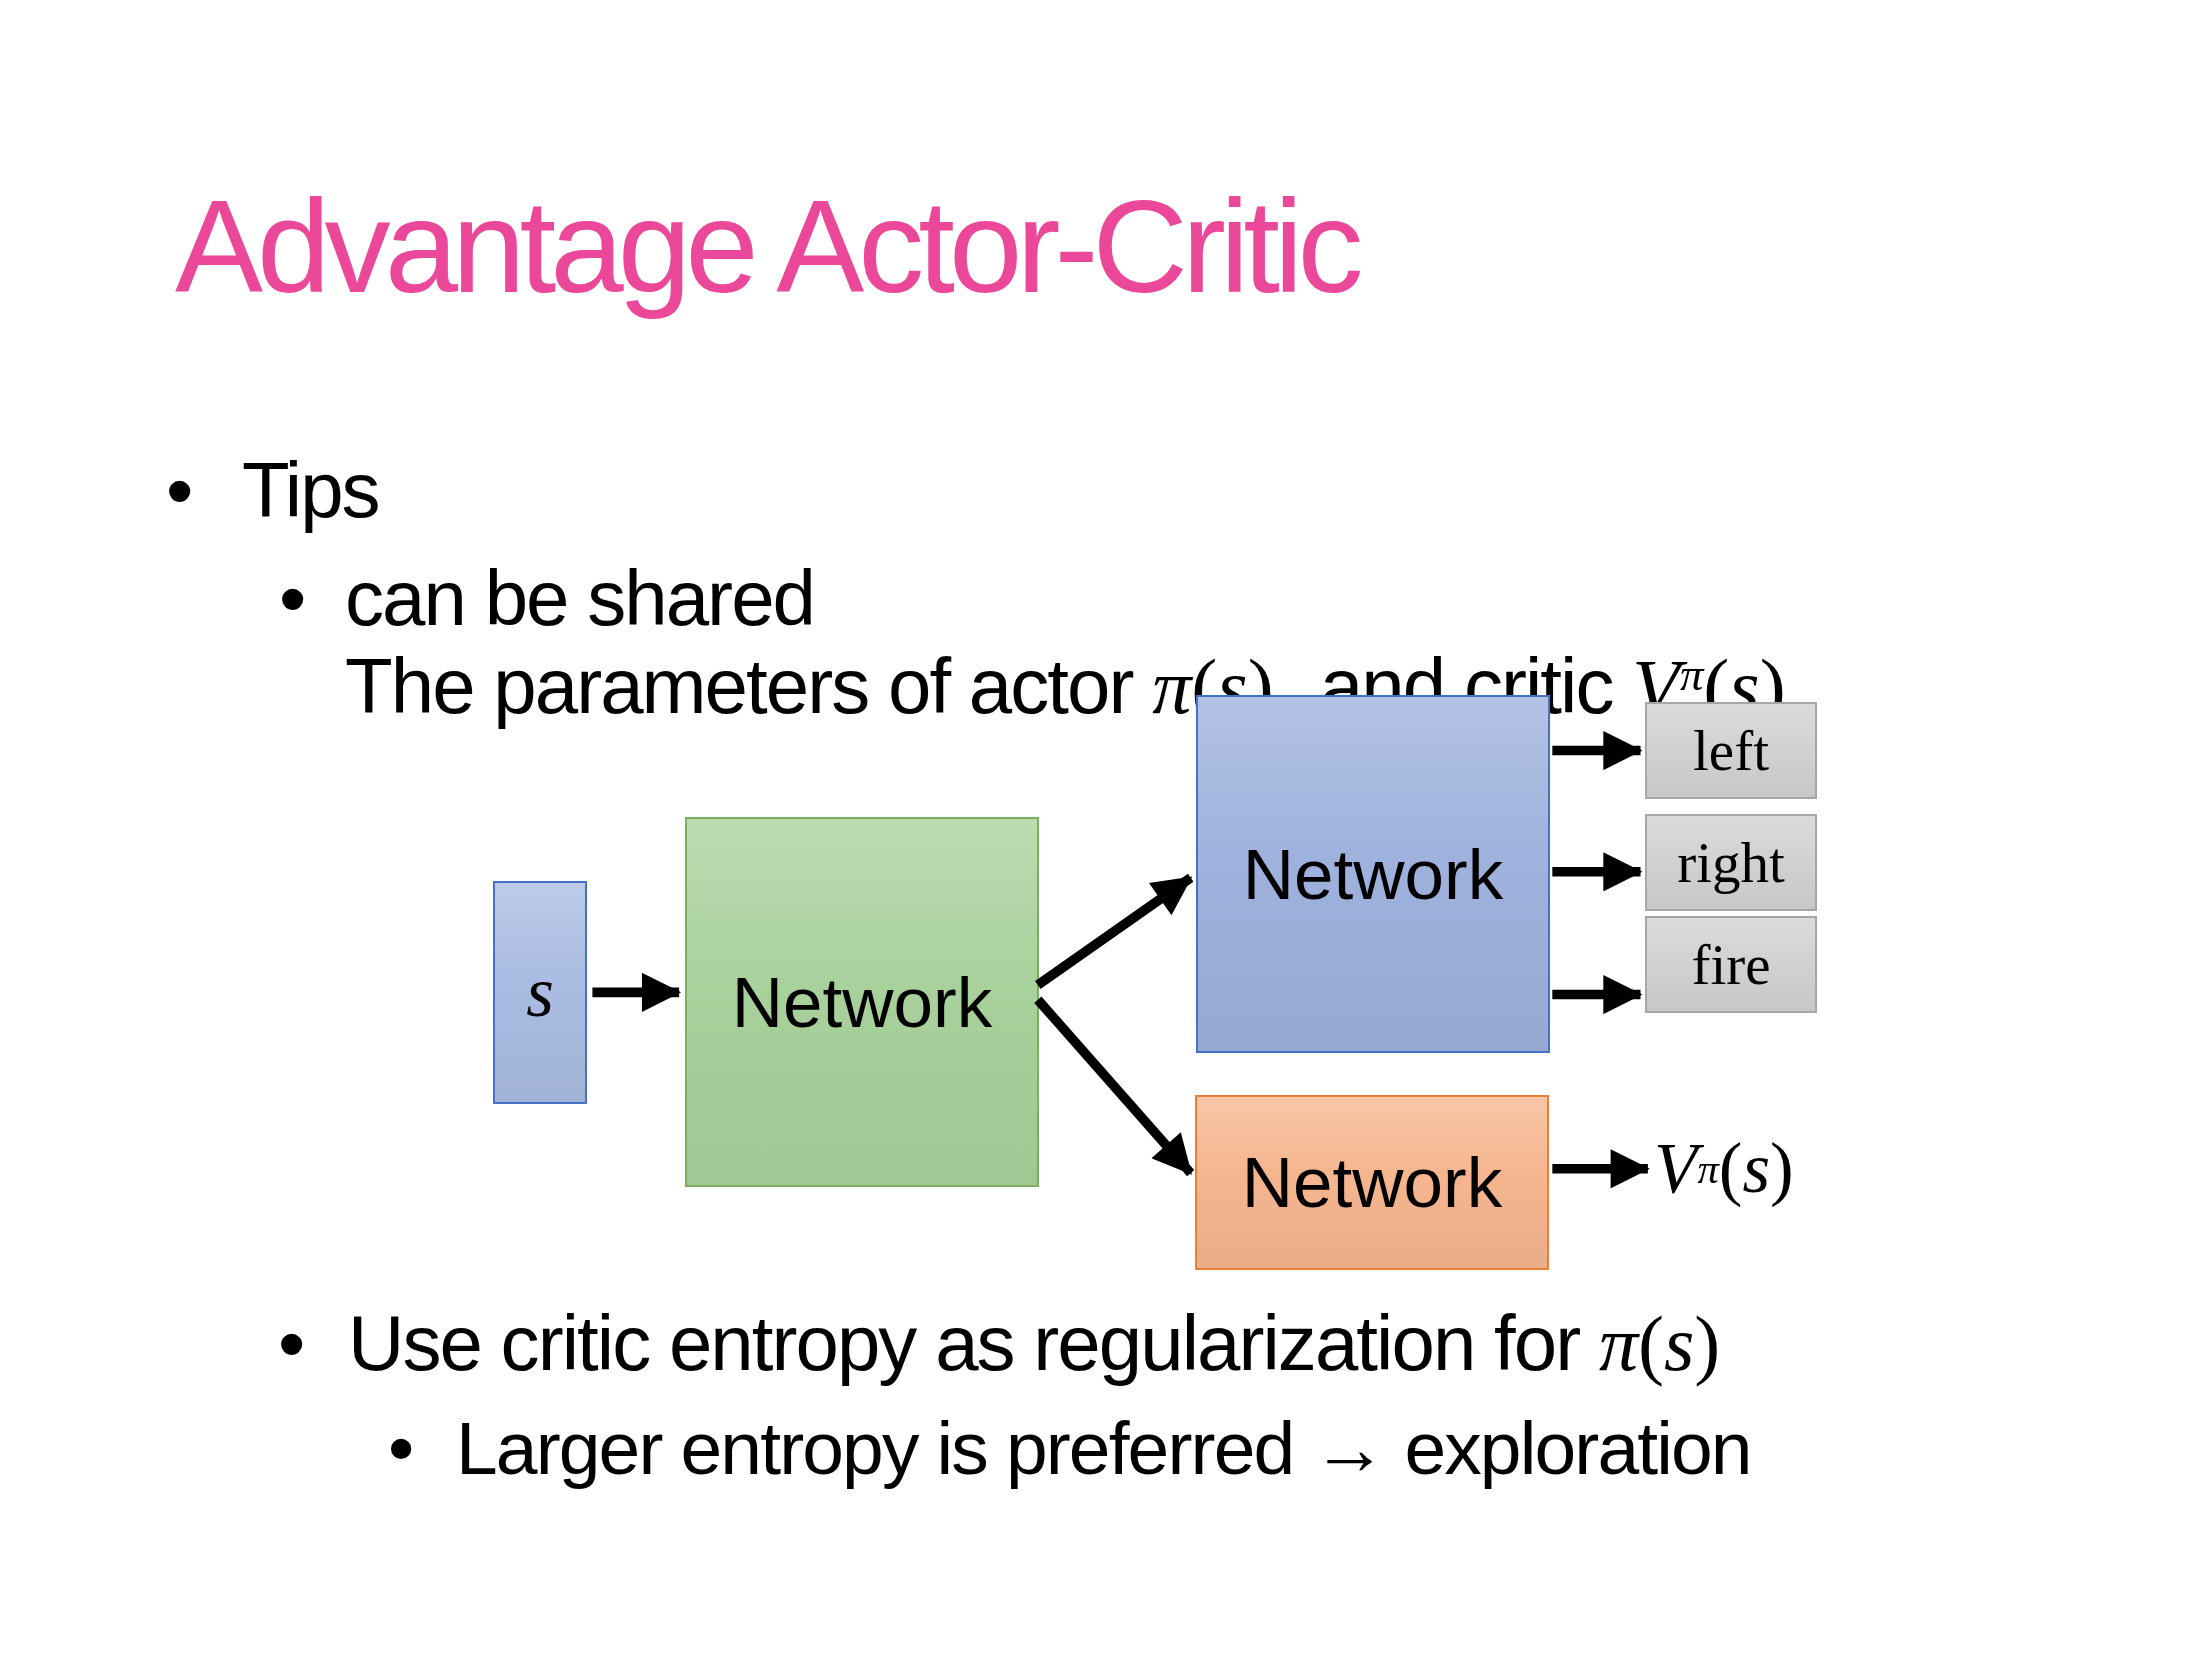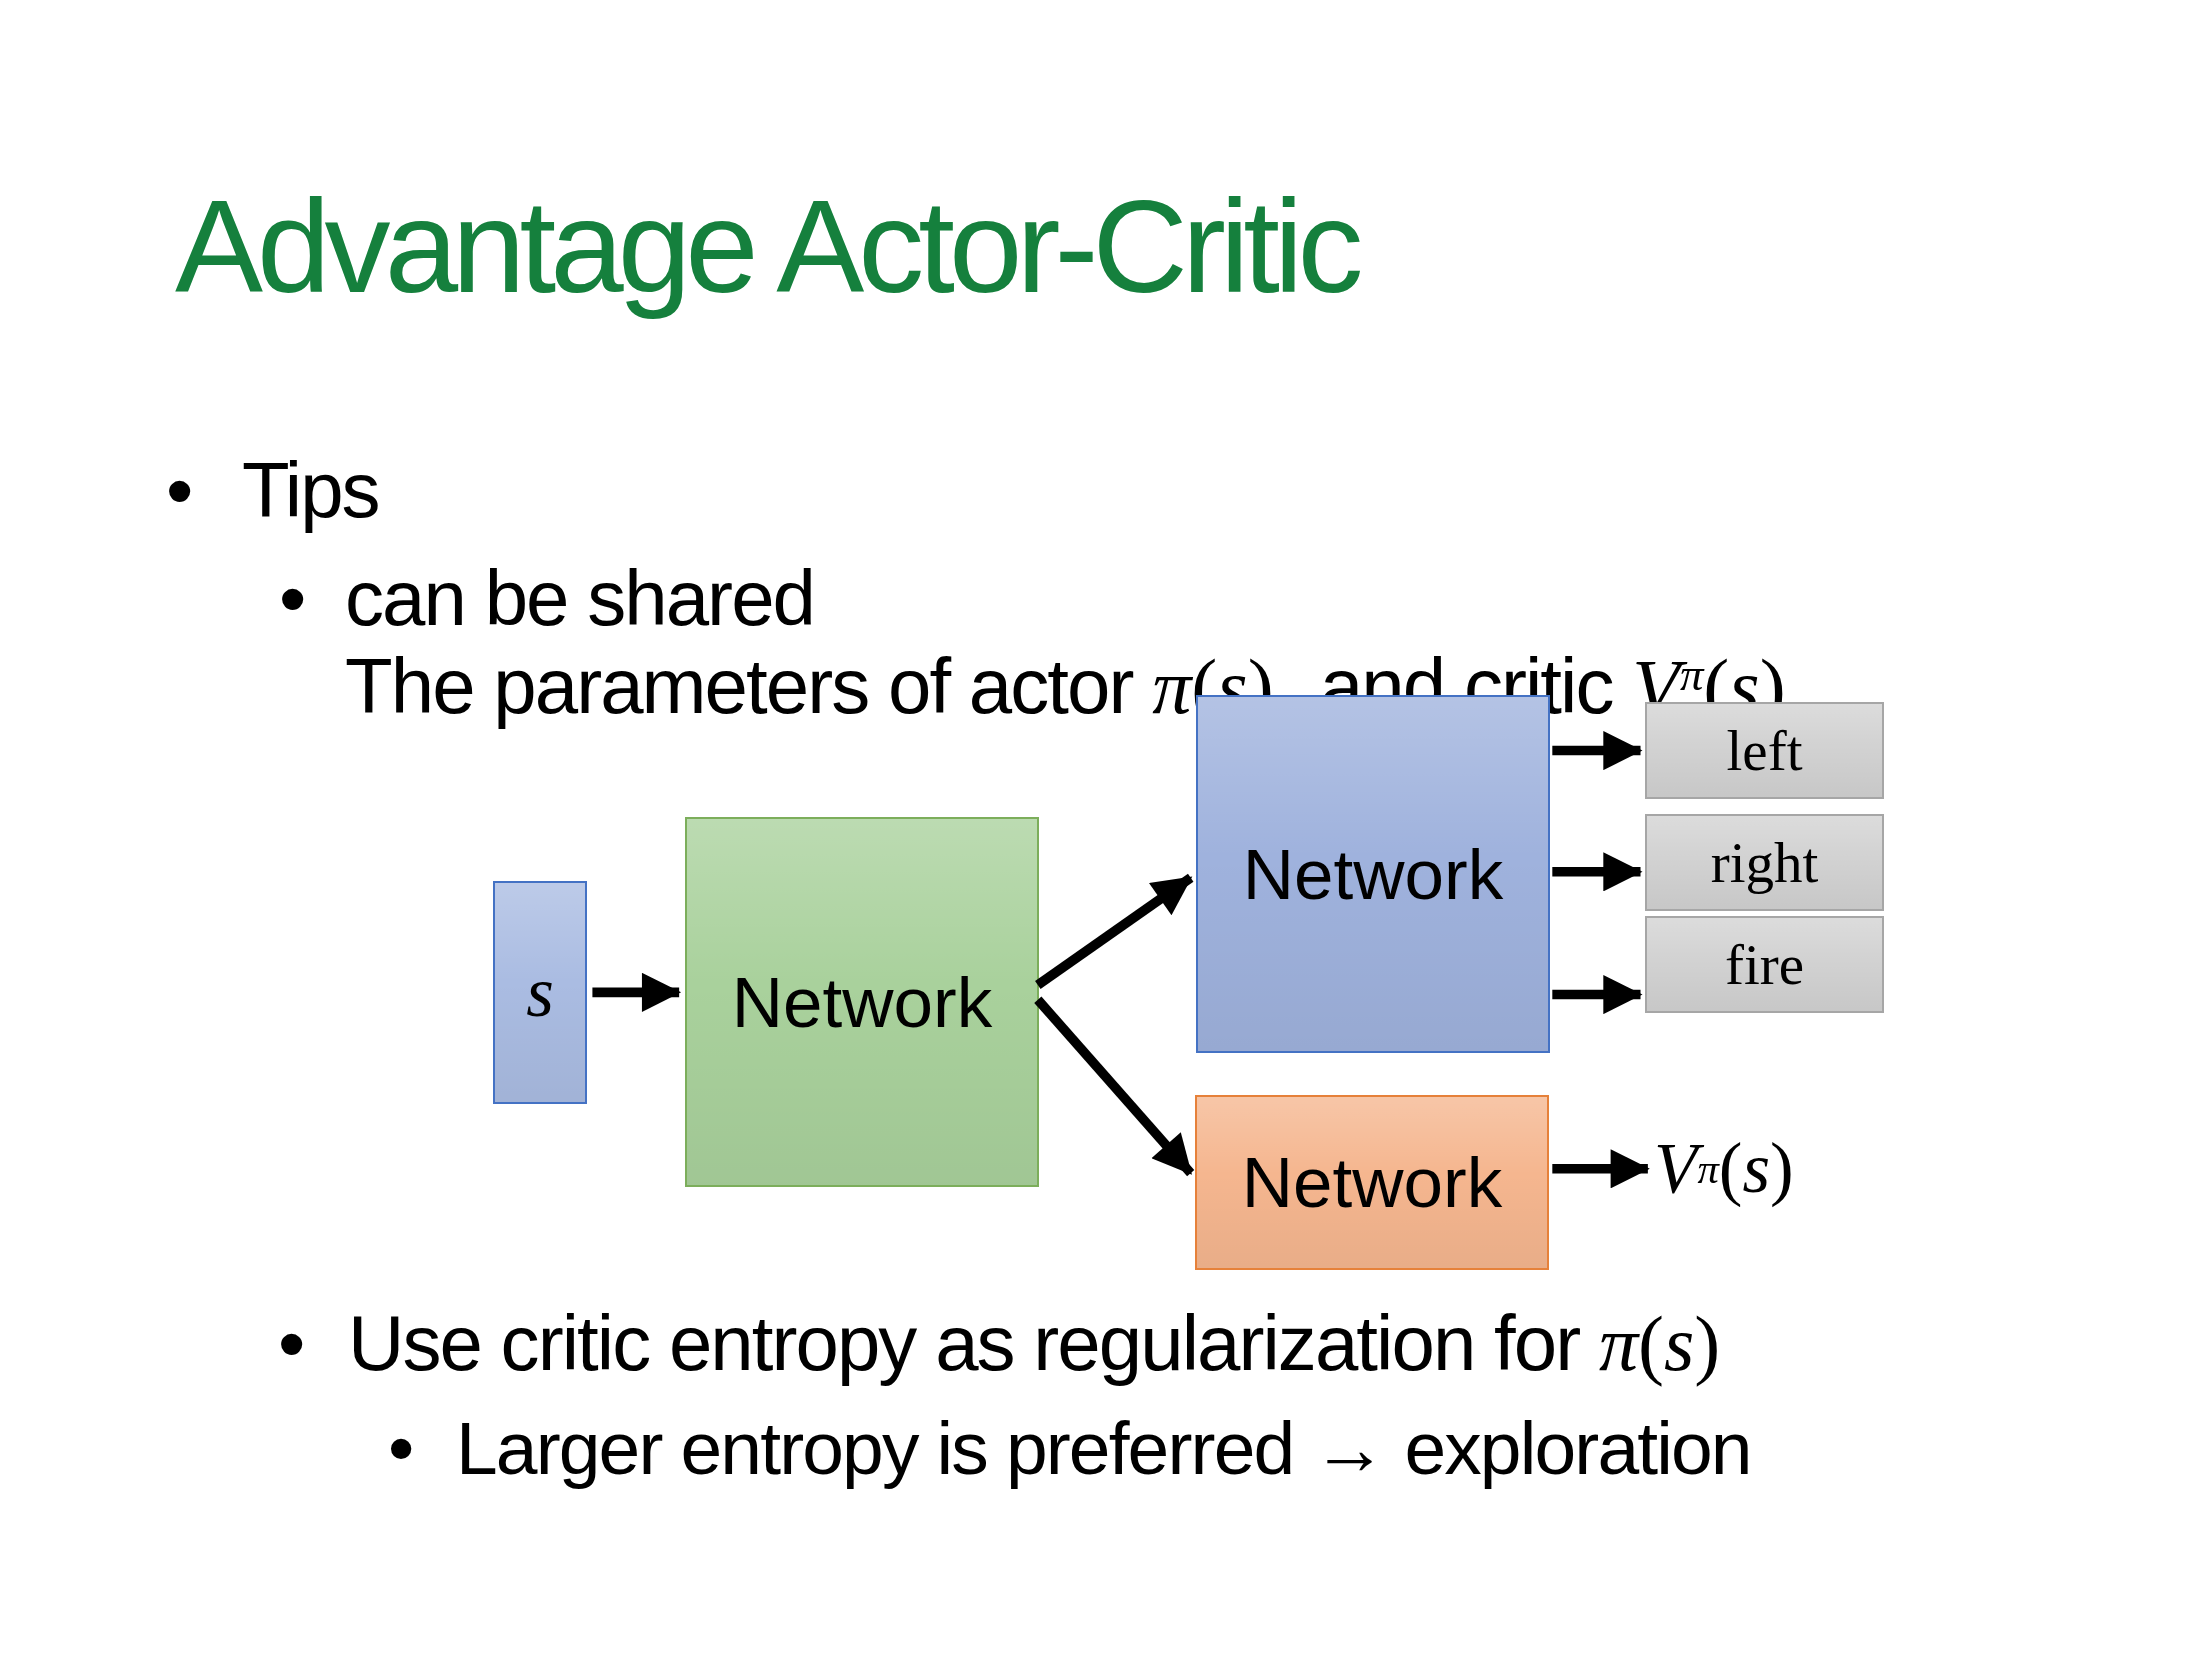--- a/index.html
+++ b/index.html
@@ -7,21 +7,21 @@
     width:2205px;height:1654px;position:relative;overflow:hidden;
     background:#ffffff;color:#000;
     font-family:"Liberation Sans",sans-serif;
   }
   .abs{position:absolute}
 
   
   .title{
     left:175px;top:171px;
     font-size:132px;line-height:1.15;letter-spacing:-0.045em;
-    color:#15803d;white-space:nowrap;
+    color:#ec4899;white-space:nowrap;
   }
   .row{
     position:absolute;display:flex;align-items:flex-start;
     letter-spacing:-0.025em;white-space:nowrap;
   }
   .row .marker{flex:0 0 auto;letter-spacing:0}
   .row-tips{left:166px;top:444px;font-size:78px;line-height:1.2}
   .row-tips .marker{width:76px}
   .row-param{left:279px;top:554px;font-size:78px;line-height:88px}
   .row-param .marker{width:66px}
@@ -56,21 +56,21 @@
     left:1196px;top:695px;width:354px;height:358px;
     background-color:var(--actor-fill);border:2.2px solid var(--actor-border);
     font-size:71px;
   }
   .critic-box{
     left:1195px;top:1095px;width:354px;height:175px;
     background-color:var(--critic-fill);border:2.2px solid var(--critic-border);
     font-size:71px;
   }
   .action-box{
-    left:1645px;width:239px;height:97px;
+    left:1645px;width:172px;height:97px;
     background-color:var(--action-fill);border:2.2px solid var(--action-border);
     font-family:"Liberation Serif",serif;font-size:57px;
   }
   .action-left{top:702px}
   .action-right{top:814px}
   .action-fire{top:916px}
   .value-output{
     left:1654px;top:1111px;height:115px;
     display:flex;align-items:center;
     font-size:71px;font-family:"Liberation Serif",serif;

